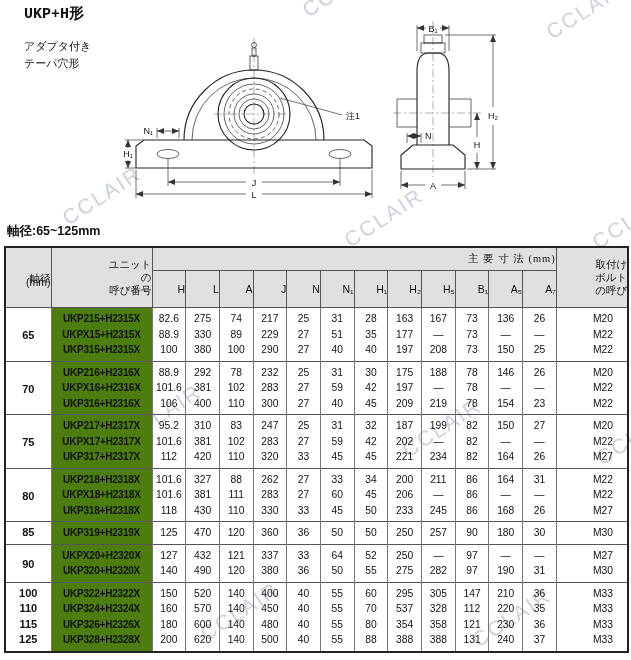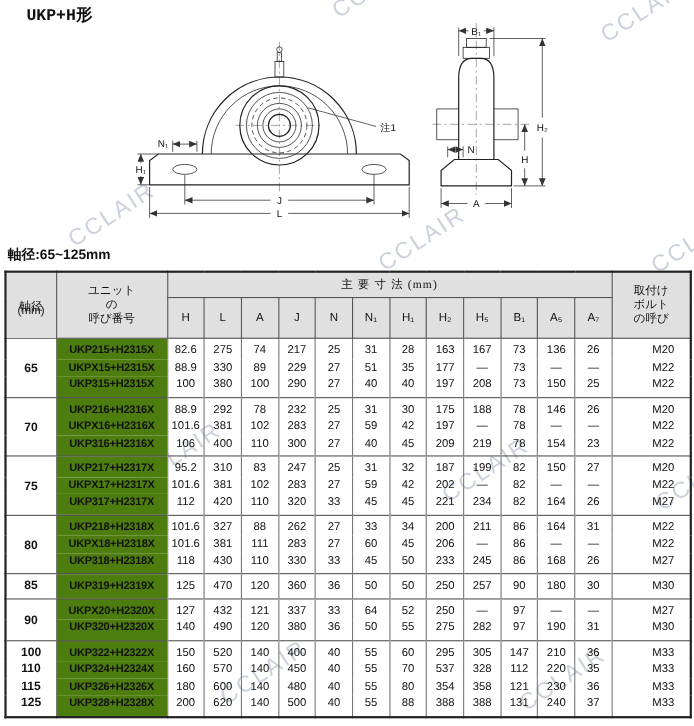--- a/index.html
+++ b/index.html
@@ -33,21 +33,21 @@
   .spec-table {
     border-collapse:collapse; table-layout:fixed; font-size:10.5px;
     border:2px solid #222; background:transparent;
   }
   .c-dia  { width:46px; }
   .c-unit { width:101px; }
   .c-dim  { width:33.7px; }
   .c-bolt { width:72px; }
   .spec-table th {
     border:1px solid #555; background:#e0e0e0; font-weight:normal;
-    text-align:center; padding:0; font-size:10.5px;
+    text-align:right; padding:0; font-size:10.5px;
   }
   .h-dims { height:22px; letter-spacing:1px;font-family:Liberation Serif, serif; }
   .dim-row th { height:36px; }
   .h-dia { position:relative; }
   .h-dia .top { margin-top:3px; }
   .h-dia .bot { position:absolute; bottom:19px; left:0; right:0; }
   .h-unit div, .h-bolt div { line-height:13px; }
   .spec-table td {
     border-left:1px solid #777; border-right:1px solid #777;
     border-top:0; border-bottom:0;
@@ -73,20 +73,24 @@
       <span class="watermark" style="left: 118px; top: 428px; color: rgb(204, 210, 221);">CCLAIR</span>
       <span class="watermark" style="left: 398px; top: 442px; color: rgb(204, 210, 221);">CCLAIR</span>
       <span class="watermark" style="left: 592px; top: 450px; color: rgb(204, 210, 221);">CCLAIR</span>
       <span class="watermark" style="left: 196px; top: 626px; color: rgb(204, 210, 221);">CCLAIR</span>
       <span class="watermark" style="left: 468px; top: 632px; color: rgb(204, 210, 221);">CCLAIR</span>
     </div>
 
   <div class="content">
     <h1 class="title">UKP+H形</h1>
 
+    <div class="subtitle">
+      <div>アダプタ付き</div>
+      <div>テーパ穴形</div>
+    </div>
 
     <svg class="front-svg" width="265" height="185" viewBox="0 0 265 185">
       <defs>
         <marker id="fa" markerWidth="9" markerHeight="8" refX="7" refY="3" orient="auto-start-reverse" markerUnits="userSpaceOnUse">
           <path d="M0,0 L7,3 L0,6 Z" fill="#333"></path>
         </marker>
       </defs>
       <g>
         <line class="cl" x1="132" y1="16" x2="132" y2="152"></line>
         <line class="cl" x1="92" y1="92" x2="172" y2="92"></line>

